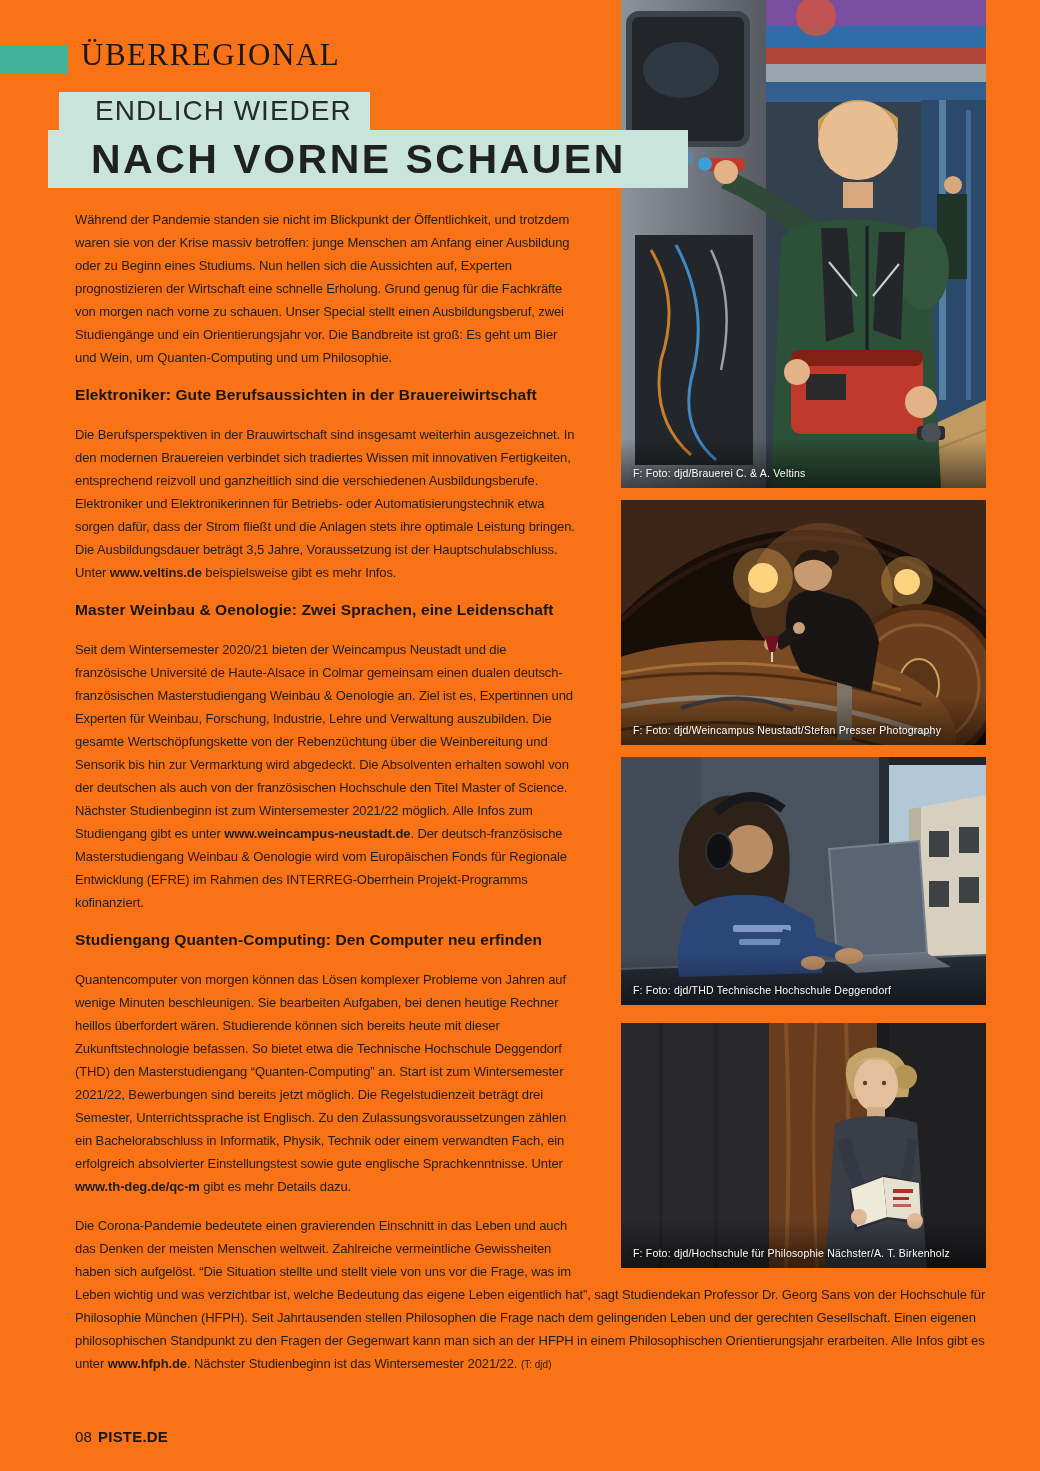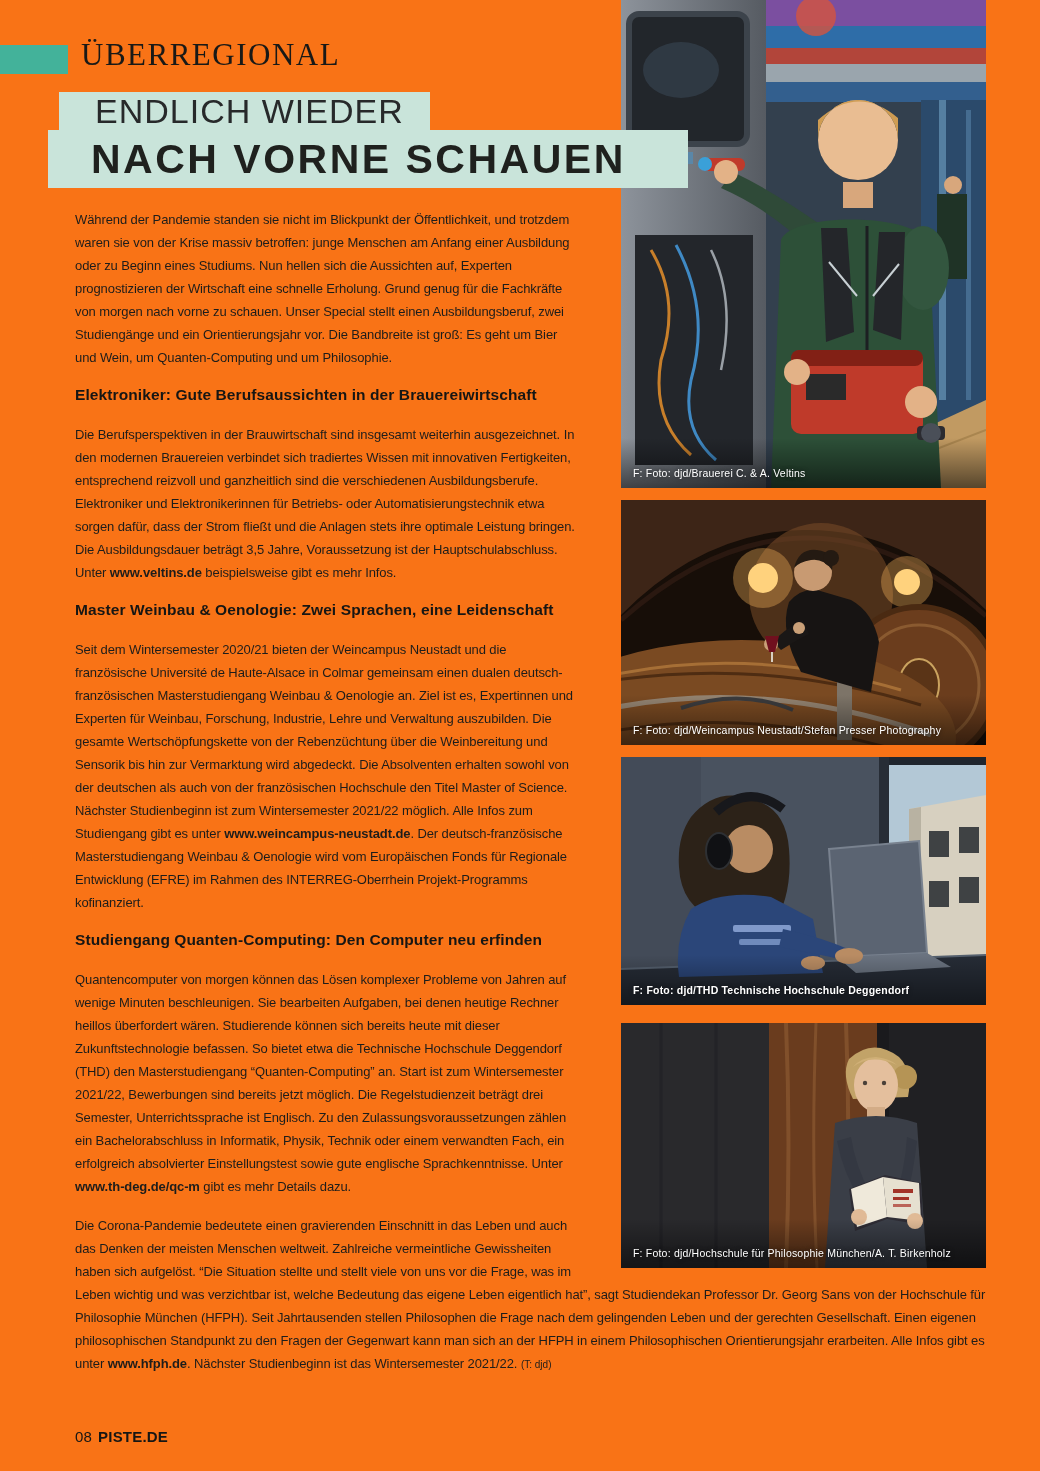--- a/index.html
+++ b/index.html
@@ -5,41 +5,41 @@
   html,body{margin:0;padding:0;background:#ffffff;}
   .page{position:relative;width:1040px;height:1471px;background:#f97316;overflow:hidden;
         font-family:"Liberation Sans",sans-serif;color:#1d1d1b;}
 
   
   .kicker-bar{position:absolute;left:0;top:45px;width:68px;height:29px;background:#43b29a;z-index:3;}
   .kicker{position:absolute;left:81px;top:33px;z-index:3;
           font-family:"Liberation Serif",serif;font-size:31px;font-weight:400;
           letter-spacing:1.5px;color:#191917;line-height:44px;}
   .band{position:absolute;background:#c9e4da;display:flex;align-items:center;z-index:3;box-sizing:border-box;}
-  .band1{left:59px;top:92px;height:38px;padding:0 26px 0 36px;
-         font-size:34px;font-weight:400;letter-spacing:1px;color:#27292a;}
+  .band1{left:59px;top:92px;height:38px;padding:0 18px 0 36px;
+         font-size:28px;font-weight:400;letter-spacing:1px;color:#27292a;}
   .band2{left:48px;top:130px;height:58px;width:640px;padding-left:43px;
          font-size:41px;font-weight:800;letter-spacing:2.5px;color:#1f211e;}
 
   
   .article{position:absolute;left:75px;top:0;width:911px;z-index:1;}
   .photocol{float:right;width:365px;margin-left:41px;}
   .spacer{height:208px;}
   .article p{margin:0 0 16px 0;font-size:13px;line-height:23px;letter-spacing:-0.1px;text-align:left;}
   .article h3{margin:4px 0 18px 0;font-size:15.5px;line-height:20px;font-weight:700;
               letter-spacing:0.1px;color:#161614;white-space:pre-line;}
   .b{font-weight:700;}
   .small{font-size:10px;letter-spacing:0;}
 
   
   .ph{position:relative;width:365px;overflow:hidden;background:#222;}
   .ph svg{display:block;width:100%;height:100%;}
   .ph1{height:488px;margin-bottom:12px;}
   .ph2{height:245px;margin-bottom:12px;}
-  .ph3{height:248px;margin-bottom:18px;font-weight:bold;}
+  .ph3{height:248px;margin-bottom:18px;}
   .ph4{height:245px;}
   figure{margin:0;text-align:center;}
   figcaption{position:absolute;left:12px;bottom:8px;color:#ffffff;
              font-size:10.5px;letter-spacing:0.2px;line-height:14px;text-shadow:0 0 4px rgba(0,0,0,.6);}
 
   
   .footer{position:absolute;left:75px;top:1428px;font-size:15px;letter-spacing:0.2px;color:#161614;z-index:2;}
   .footer .brand{font-weight:800;margin-left:6px;}
 </style>
 </head>
@@ -225,21 +225,21 @@
           <polygon points="228,166 264,152 300,160 302,202 266,196 234,208" fill="#2e2c34"></polygon>
           <polygon points="230,166 262,154 266,194 236,204" fill="#efe9da"></polygon>
           <polygon points="262,154 298,160 300,198 266,194" fill="#e6e0d0"></polygon>
           <rect x="272" y="166" width="20" height="4" fill="#a33327"></rect>
           <rect x="272" y="174" width="16" height="3" fill="#a33327"></rect>
           <rect x="272" y="181" width="18" height="3" fill="#b0443a" opacity="0.8"></rect>
           <circle cx="238" cy="194" r="8" fill="#e0ba96"></circle>
           <circle cx="294" cy="198" r="8" fill="#e0ba96"></circle>
           <rect x="0" y="196" width="365" height="49" fill="url(#fade4)"></rect>
         </svg>
-        <figcaption>F: Foto: djd/Hochschule für Philosophie München/A. T. Birkenholz</figcaption>
+        <figcaption>F: Foto: djd/Hochschule für Philosophie Nächster/A. T. Birkenholz</figcaption>
       </figure>
 
     </div>
 
     <div class="spacer"></div>
 
     <p><span>Während der Pandemie standen sie nicht im Blickpunkt der Öffentlichkeit, und trotzdem waren sie von der Krise massiv betroffen: junge Menschen am Anfang einer Ausbildung oder zu Beginn eines Studiums. Nun hellen sich die Aussichten auf, Experten prognostizieren der Wirtschaft eine schnelle Erholung. Grund genug für die Fachkräfte von morgen nach vorne zu schauen. Unser Special stellt einen Ausbildungsberuf, zwei Studiengänge und ein Orientierungsjahr vor. Die Bandbreite ist groß: Es geht um Bier und Wein, um Quanten-Computing und um Philosophie.</span></p>
 
     <h3>Elektroniker: Gute Berufsaussichten in der Brauereiwirtschaft</h3>
     <p><span>Die Berufsperspektiven in der Brauwirtschaft sind insgesamt weiterhin ausgezeichnet. In den modernen Brauereien verbindet sich tradiertes Wissen mit innovativen Fertigkeiten, entsprechend reizvoll und ganzheitlich sind die verschiedenen Ausbildungsberufe. Elektroniker und Elektronikerinnen für Betriebs- oder Automatisierungstechnik etwa sorgen dafür, dass der Strom fließt und die Anlagen stets ihre optimale Leistung bringen. Die Ausbildungsdauer beträgt 3,5 Jahre, Voraussetzung ist der Hauptschulabschluss. Unter </span><span class="b">www.veltins.de</span><span> beispielsweise gibt es mehr Infos.</span></p>

